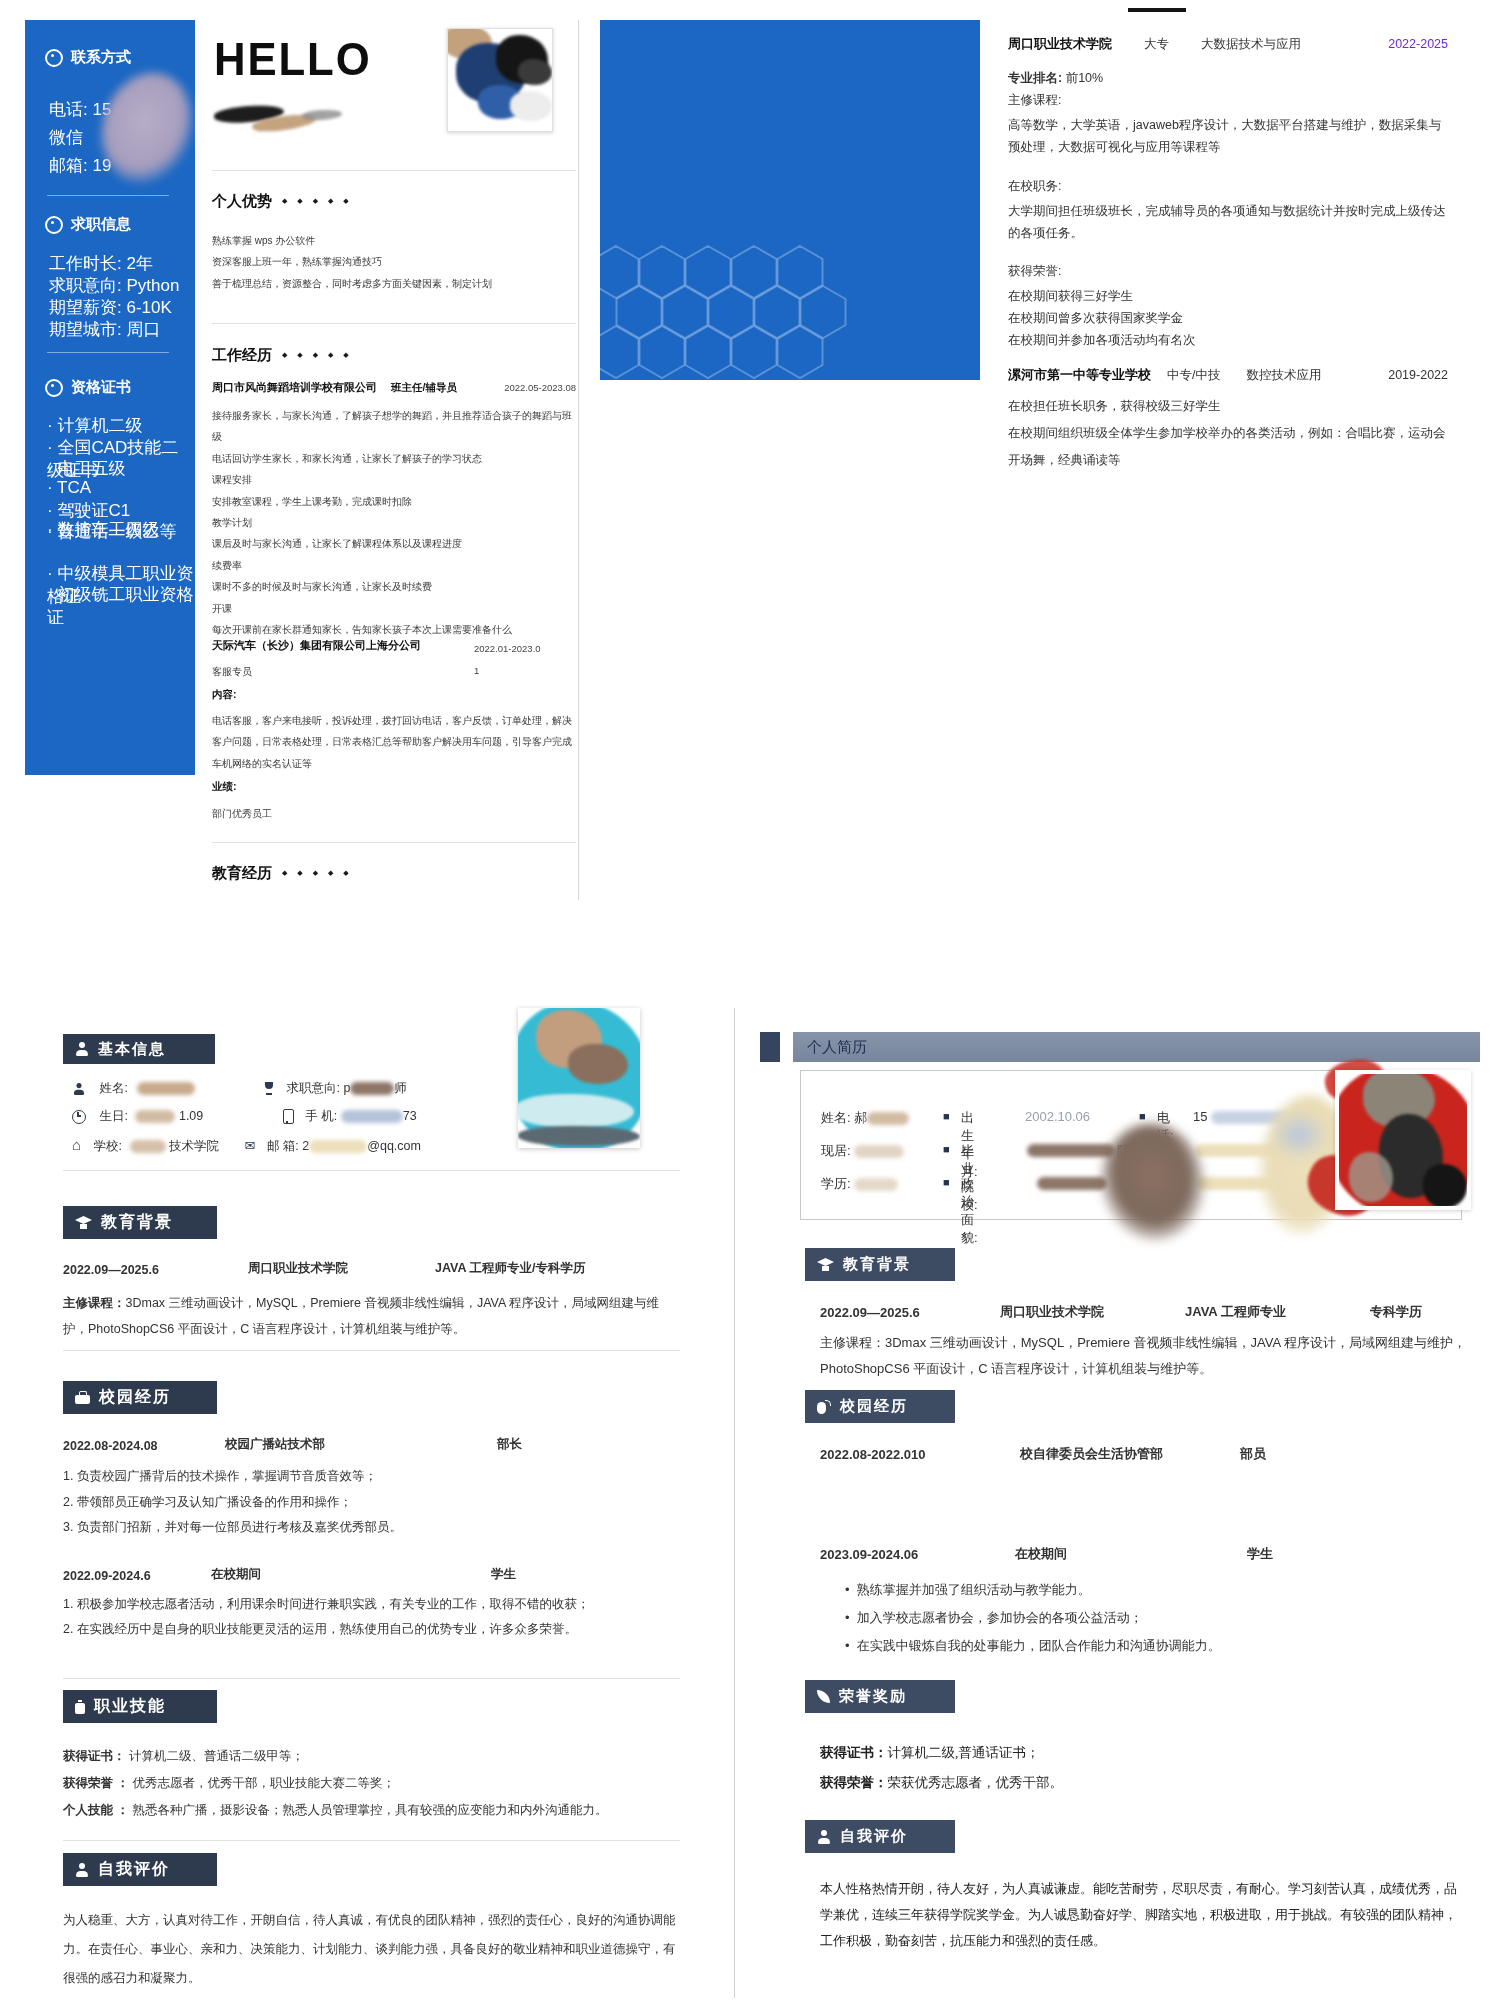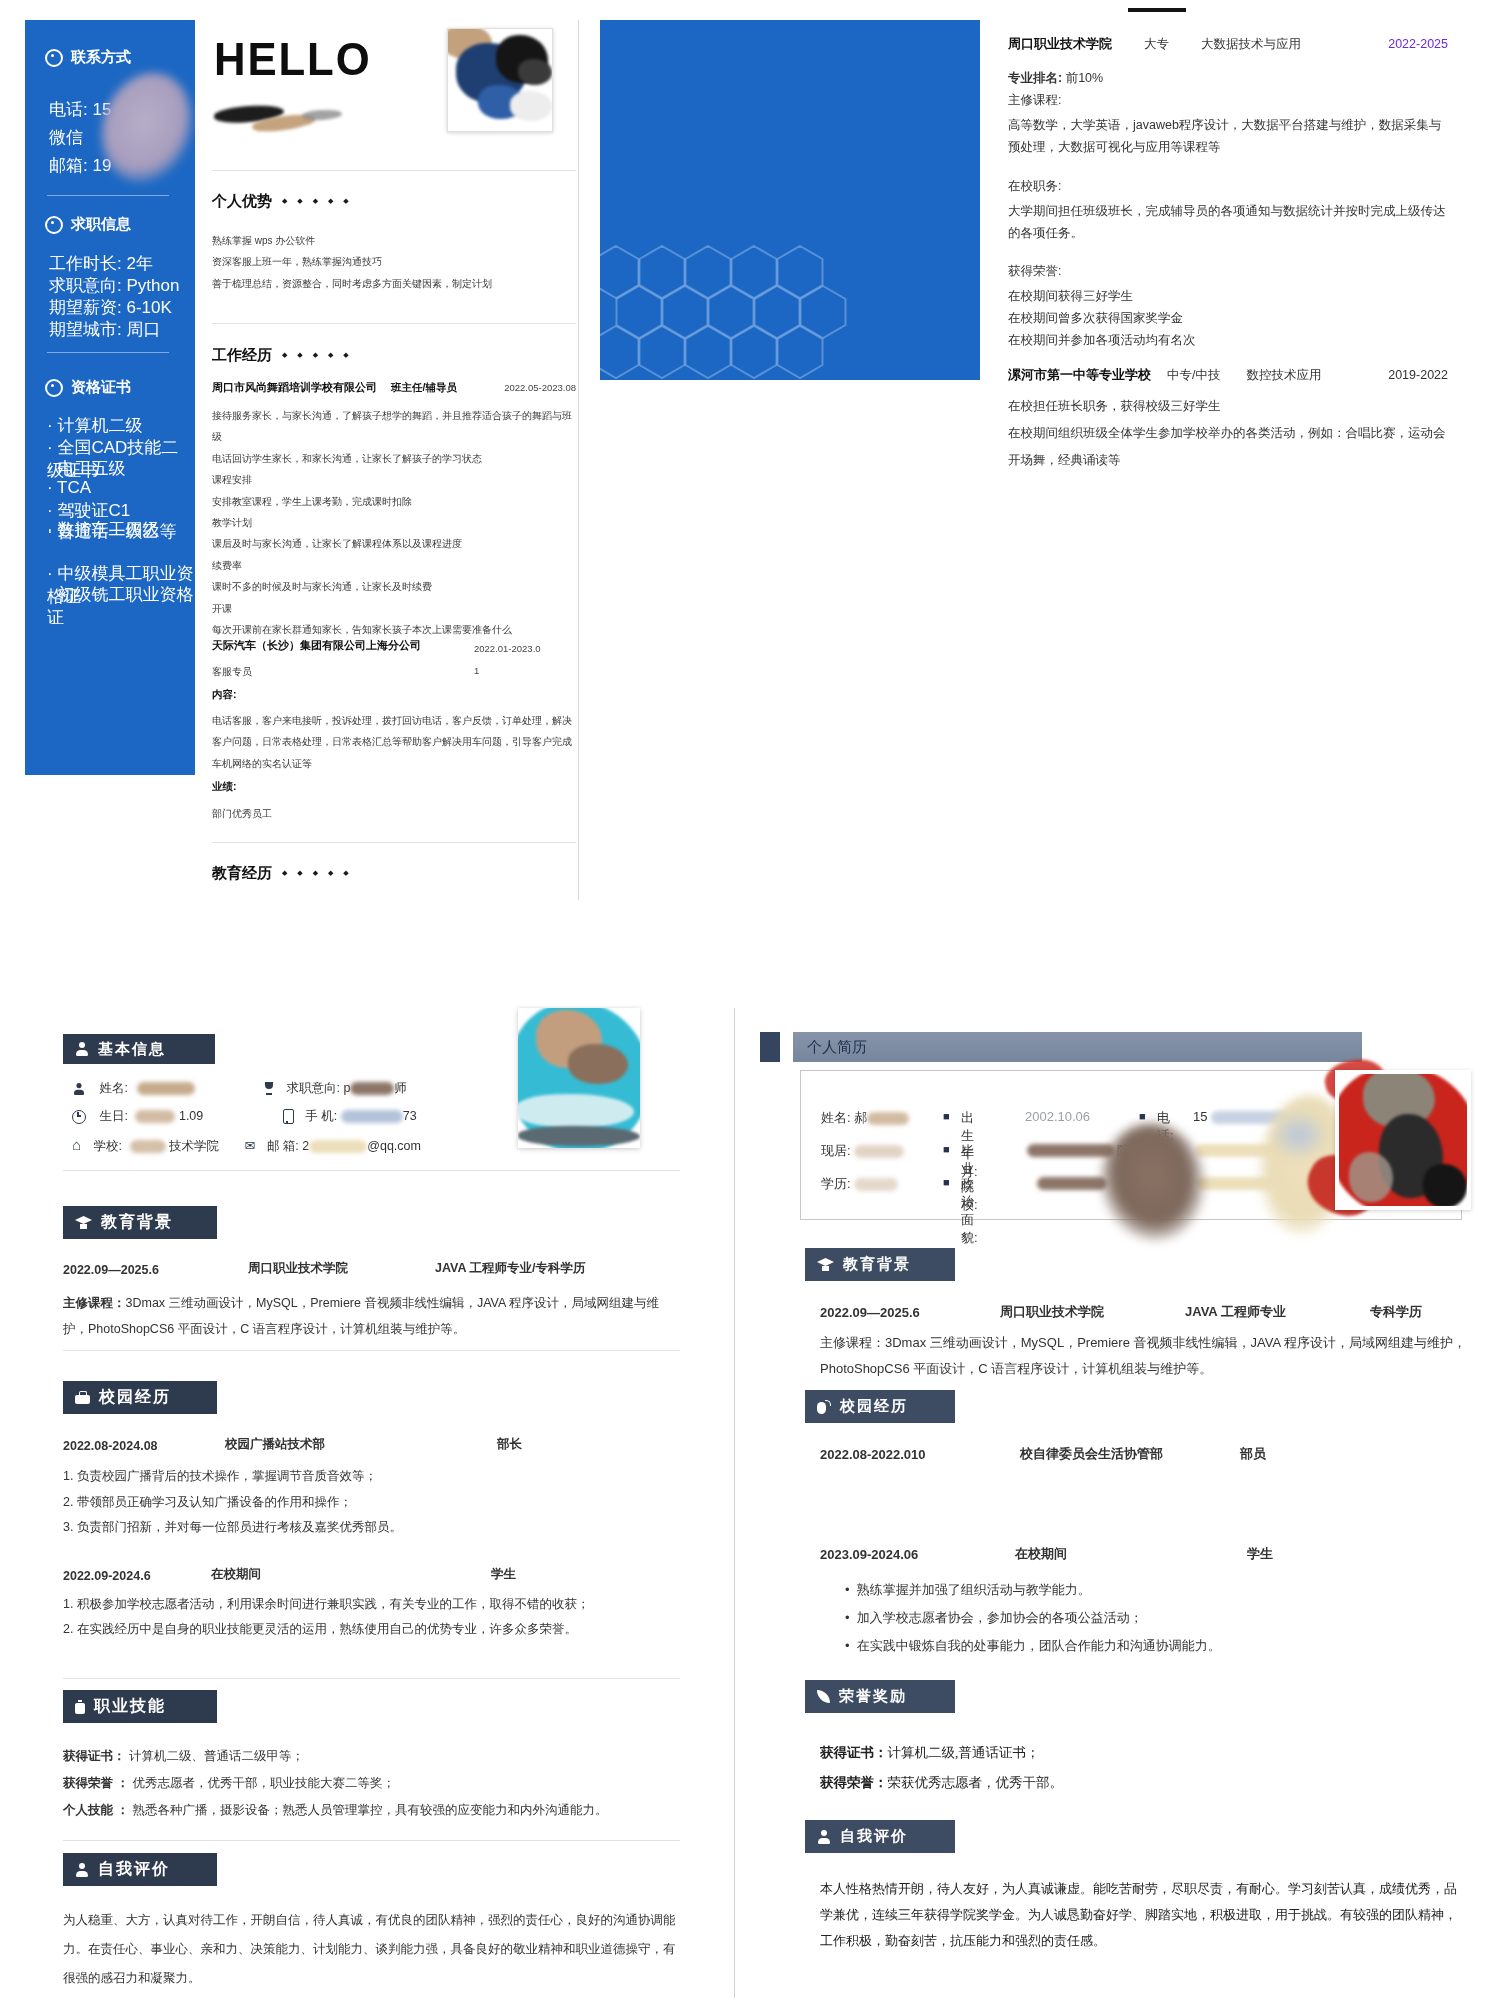--- a/index.html
+++ b/index.html
@@ -334,21 +334,21 @@
 
   <div class="chip ab" style="left:3px;top:845px;width:130px;height:33px;font-size:16px;">
     <span class="ic icp"></span>
     <span>自我评价</span>
   </div>
   <div class="ab t125" style="left:3px;top:898px;width:618px;line-height:29px;">为人稳重、大方，认真对待工作，开朗自信，待人真诚，有优良的团队精神，强烈的责任心，良好的沟通协调能力。在责任心、事业心、亲和力、决策能力、计划能力、谈判能力强，具备良好的敬业精神和职业道德操守，有很强的感召力和凝聚力。</div>
 </div>
 
 <div class="ab" style="left:735px;top:1008px;width:745px;height:992px;">
   <div class="ab" style="left:25px;top:24px;width:20px;height:30px;background:#36455f;"></div>
-  <div class="ab serif" style="left:58px;top:24px;width:569px;height:30px;background:linear-gradient(180deg,#8794a9,#76869c);color:#203050;font-size:15px;line-height:30px;padding-left:14px;box-sizing:border-box;">
+  <div class="ab serif" style="left:58px;top:24px;width:687px;height:30px;background:linear-gradient(180deg,#8794a9,#76869c);color:#203050;font-size:15px;line-height:30px;padding-left:14px;box-sizing:border-box;">
     <span>个人简历</span>
   </div>
 
   <div class="ab" style="left:65px;top:62px;width:660px;height:148px;border:1px solid #c8c8c8;">
     <div class="ab t13" style="left:20px;top:38px;">
       <span>姓名:</span>
       <span>郝</span><span class="blob b-tan" style="width:42px;opacity:.8;"></span>
       <span class="ab" style="left:122px;top:1px;color:#26334d;font-size:11px;">■</span>
       <span class="ab" style="left:140px;top:0;">出生年月:</span>
       <span class="ab" style="left:204px;top:0;color:#9aa0ab;">2002.10.06</span>

